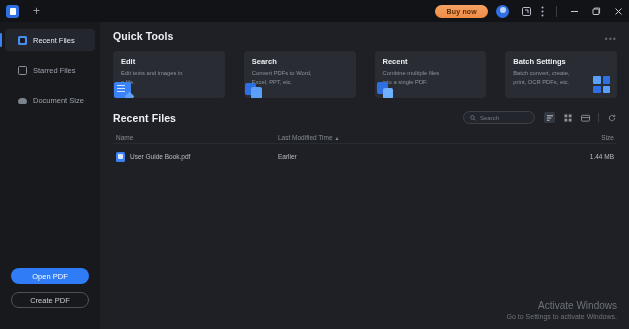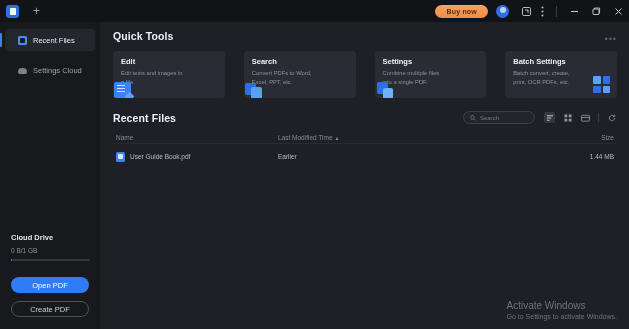--- a/index.html
+++ b/index.html
@@ -78,21 +78,21 @@
   .ico-cloud { background: #7d838d; border-radius: 4px 4px 2px 2px; height: 6px; margin-top: 1px; }
 
   .sb-spacer { flex: 1; }
 
   .cloud-drive { padding: 0 10px 0 11px; }
   .cd-title { font-size: 7.5px; color: #e3e6eb; font-weight: bold; margin-bottom: 5px; }
   .cd-usage { font-size: 6.5px; color: #8a9099; margin-bottom: 5px; }
   .cd-bar { height: 2px; background: #33373f; border-radius: 2px; overflow: hidden; }
   .cd-bar-fill { height: 100%; background: #3b82f6; width: 1%; }
 
-  .sb-buttons { padding: 16px 11px 12px 11px; }
+  .sb-buttons { padding: 16px 11px 21px 11px; }
   .btn-primary {
     height: 16px; border-radius: 8px; background: #2f7cf6; color: #fff;
     font-size: 7.5px; display: flex; align-items: center; justify-content: center;
     margin-bottom: 8px;
   }
   .btn-outline {
     height: 16px; border-radius: 8px; border: 1px solid #4c525c; color: #c9cdd4;
     font-size: 7.5px; display: flex; align-items: center; justify-content: center;
     background: transparent;
   }
@@ -151,21 +151,21 @@
   .col-mod { flex: 1; }
   .col-size { flex: 0 0 46px; text-align: right; padding-right: 3px; }
   .sort-caret { font-size: 5px; margin-left: 2px; color: #858b95; }
 
   .file-row { display: flex; align-items: center; height: 17px; font-size: 6.5px; color: #b9bec6; margin-top: 4px; }
   .file-name-cell { flex: 0 0 165px; display: flex; align-items: center; gap: 5px; padding-left: 3px; }
   .pdf-ico { width: 9px; height: 10px; background:#3b82f6; border-radius:1.5px; position:relative; flex:0 0 9px; }
   .pdf-ico::after { content:""; position:absolute; left:2px; top:2.5px; width:5px; height:5px; background:#dbe8fc; border-radius:1px; }
 
   
-  .watermark { position: absolute; right: 12px; bottom: 9px; text-align: left; pointer-events: none; }
+  .watermark { position: absolute; right: 12px; bottom: 9px; text-align: right; pointer-events: none; }
   .wm-1 { font-size: 10px; color: #6d737c; margin-bottom: 2px; }
   .wm-2 { font-size: 7px; color: #6d737c; }
 </style>
 </head>
 <body>
 
 <div class="app">
 
   <div class="titlebar">
     <div class="app-logo">
@@ -209,33 +209,30 @@
 
   <div class="body">
 
     <div class="sidebar">
 
       <div class="nav-item active">
         <span class="nav-ico ico-recent"></span>
         <span>Recent Files</span>
       </div>
       <div class="nav-item">
+        <span class="nav-ico ico-star"></span>
+        <span>Starred Files</span>
+      </div>
+      <div class="nav-item">
         <span class="nav-ico ico-cloud"></span>
-        <span>Settings Cloud</span>
+        <span>Document Size</span>
       </div>
 
       <div class="sb-spacer"></div>
 
-      <div class="cloud-drive">
-        <div class="cd-title">Cloud Drive</div>
-        <div class="cd-usage">0 B/1 GB</div>
-        <div class="cd-bar">
-          <div class="cd-bar-fill" style="width: 1%;"></div>
-        </div>
-      </div>
 
       <div class="sb-buttons">
         <div class="btn-primary">Open PDF</div>
         <div class="btn-outline">Create PDF</div>
       </div>
 
     </div>
 
     <div class="main">
 
@@ -254,21 +251,21 @@
         </div>
 
         <div class="tool-card">
           <div class="tool-name">Search</div>
           <div class="tool-desc">Convert PDFs to Word, Excel, PPT, etc.</div>
           <div class="tool-ico ti-convert"></div>
         </div>
 
 
         <div class="tool-card">
-          <div class="tool-name">Settings</div>
+          <div class="tool-name">Recent</div>
           <div class="tool-desc">Combine multiple files into a single PDF.</div>
           <div class="tool-ico ti-combine"></div>
         </div>
 
         <div class="tool-card">
           <div class="tool-name">Batch Settings</div>
           <div class="tool-desc">Batch convert, create, print, OCR PDFs, etc.</div>
           <div class="tool-ico ti-batch">
               <i></i>
               <i></i>

